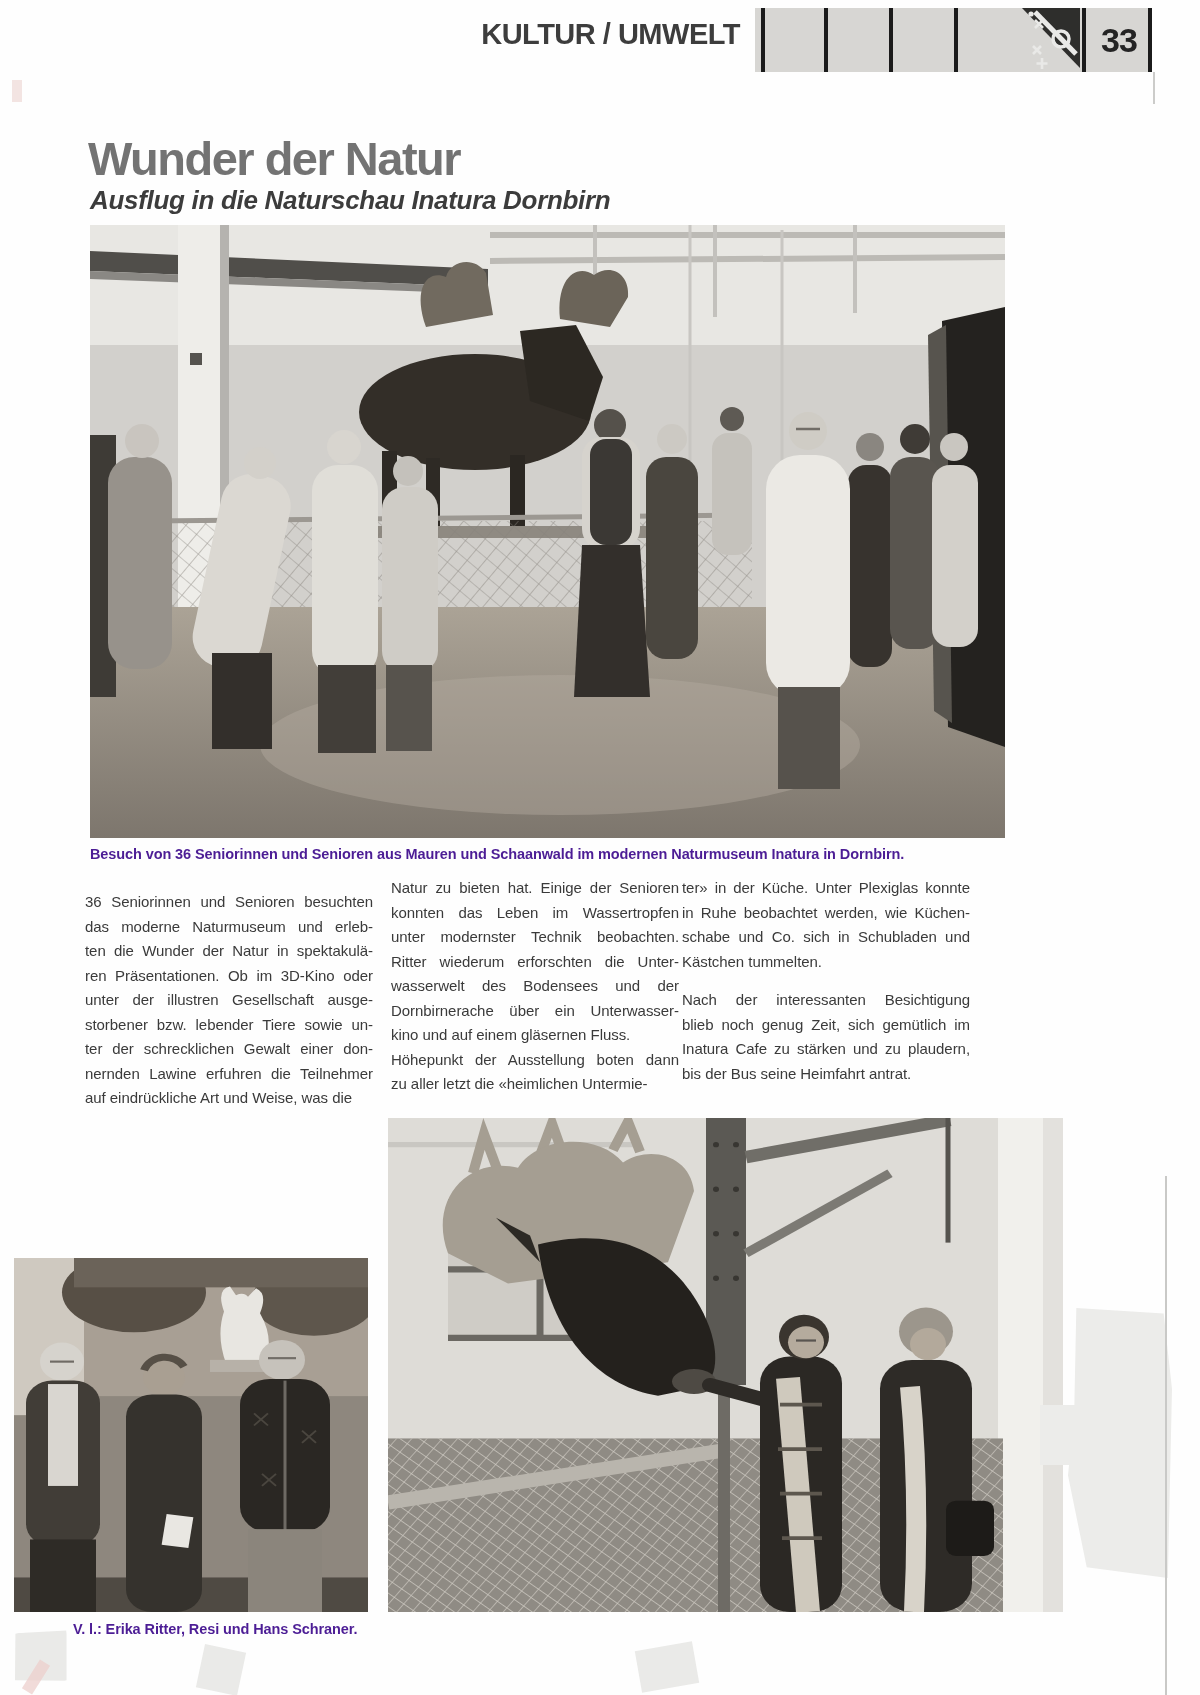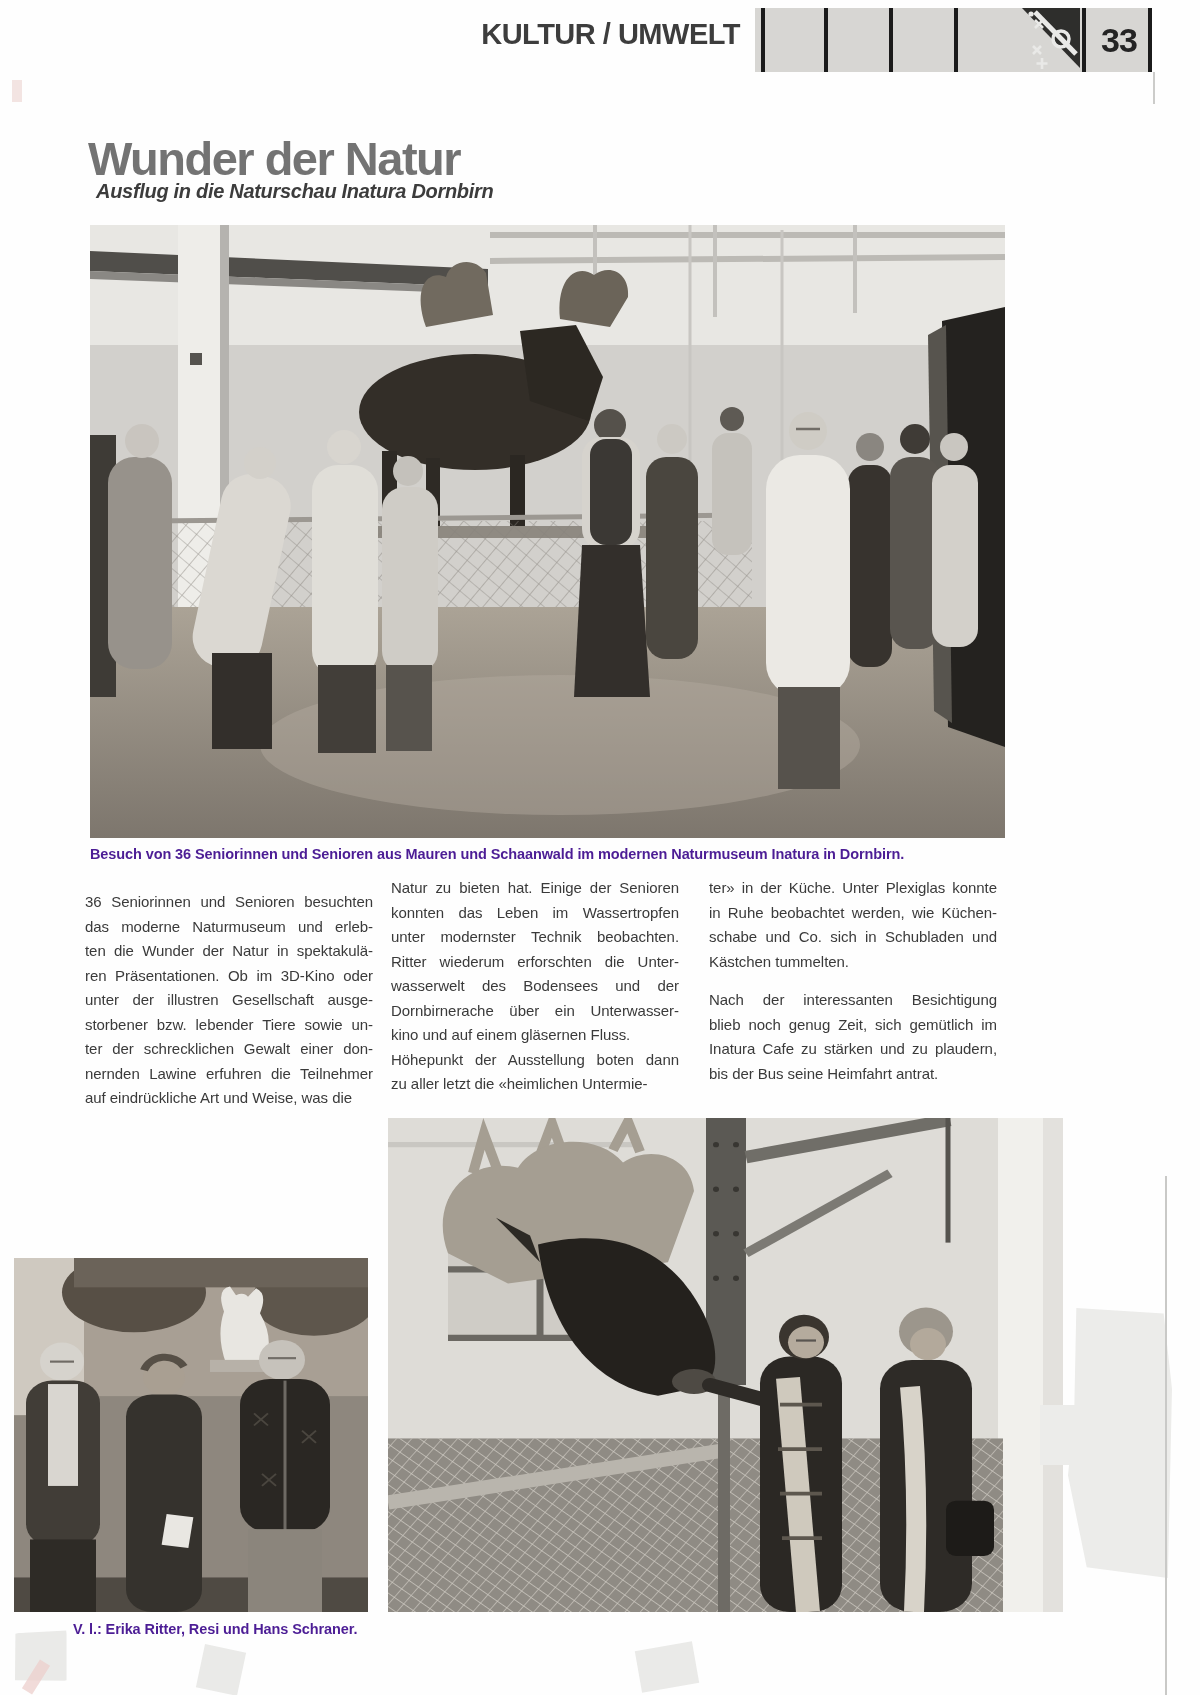--- a/index.html
+++ b/index.html
@@ -14,21 +14,21 @@
   .vl{position:absolute;top:0;width:4px;height:64px;background:#1b1b1b;}
   .tri-box{position:absolute;left:263px;top:0;width:62px;height:64px;}
   .tri-box svg{width:100%;height:100%;display:block;}
   .page-number{position:absolute;left:336px;top:13px;width:56px;text-align:center;
     font-size:34px;font-weight:bold;color:#242424;letter-spacing:-1px;}
   .hdr-tail{position:absolute;left:1153px;top:72px;width:2px;height:32px;background:#ccccca;}
 
   
   .title{position:absolute;left:88px;top:100px;font-size:47px;font-weight:bold;
     letter-spacing:-1.5px;color:#737373;}
-  .subtitle{position:absolute;left:96px;top:163px;font-size:20px;font-weight:bold;
+  .subtitle{position:absolute;left:90px;top:163px;font-size:26px;font-weight:bold;
     font-style:italic;letter-spacing:-0.3px;color:#3c3c3c;}
 
   
   .photo{position:absolute;margin:0;overflow:hidden;background:#c9c7c3;}
   .photo svg{width:100%;height:100%;display:block;}
   .photo-main{left:90px;top:225px;width:915px;height:613px;}
   .photo-left{left:14px;top:1258px;width:354px;height:354px;}
   .photo-right{left:388px;top:1118px;width:675px;height:494px;}
 
   .caption{position:absolute;font-size:14.5px;font-weight:bold;color:#4c1d95;letter-spacing:-0.1px;}
@@ -185,21 +185,21 @@
         <div class="ln">Ritter wiederum erforschten die Unter-</div>
         <div class="ln">wasserwelt des Bodensees und der</div>
         <div class="ln">Dornbirnerache über ein Unterwasser-</div>
         <div class="ln last">kino und auf einem gläsernen Fluss.</div>
       </div>
     <div class="para">
         <div class="ln">Höhepunkt der Ausstellung boten dann</div>
         <div class="ln last">zu aller letzt die «heimlichen Untermie-</div>
       </div>
   </section>
-  <section class="col" style="left:709px">
+  <section class="col" style="left:682px">
     <div class="para">
         <div class="ln">ter» in der Küche. Unter Plexiglas konnte</div>
         <div class="ln">in Ruhe beobachtet werden, wie Küchen-</div>
         <div class="ln">schabe und Co. sich in Schubladen und</div>
         <div class="ln last">Kästchen tummelten.</div>
       </div>
     <div class="para gap">
         <div class="ln">Nach der interessanten Besichtigung</div>
         <div class="ln">blieb noch genug Zeit, sich gemütlich im</div>
         <div class="ln">Inatura Cafe zu stärken und zu plaudern,</div>

